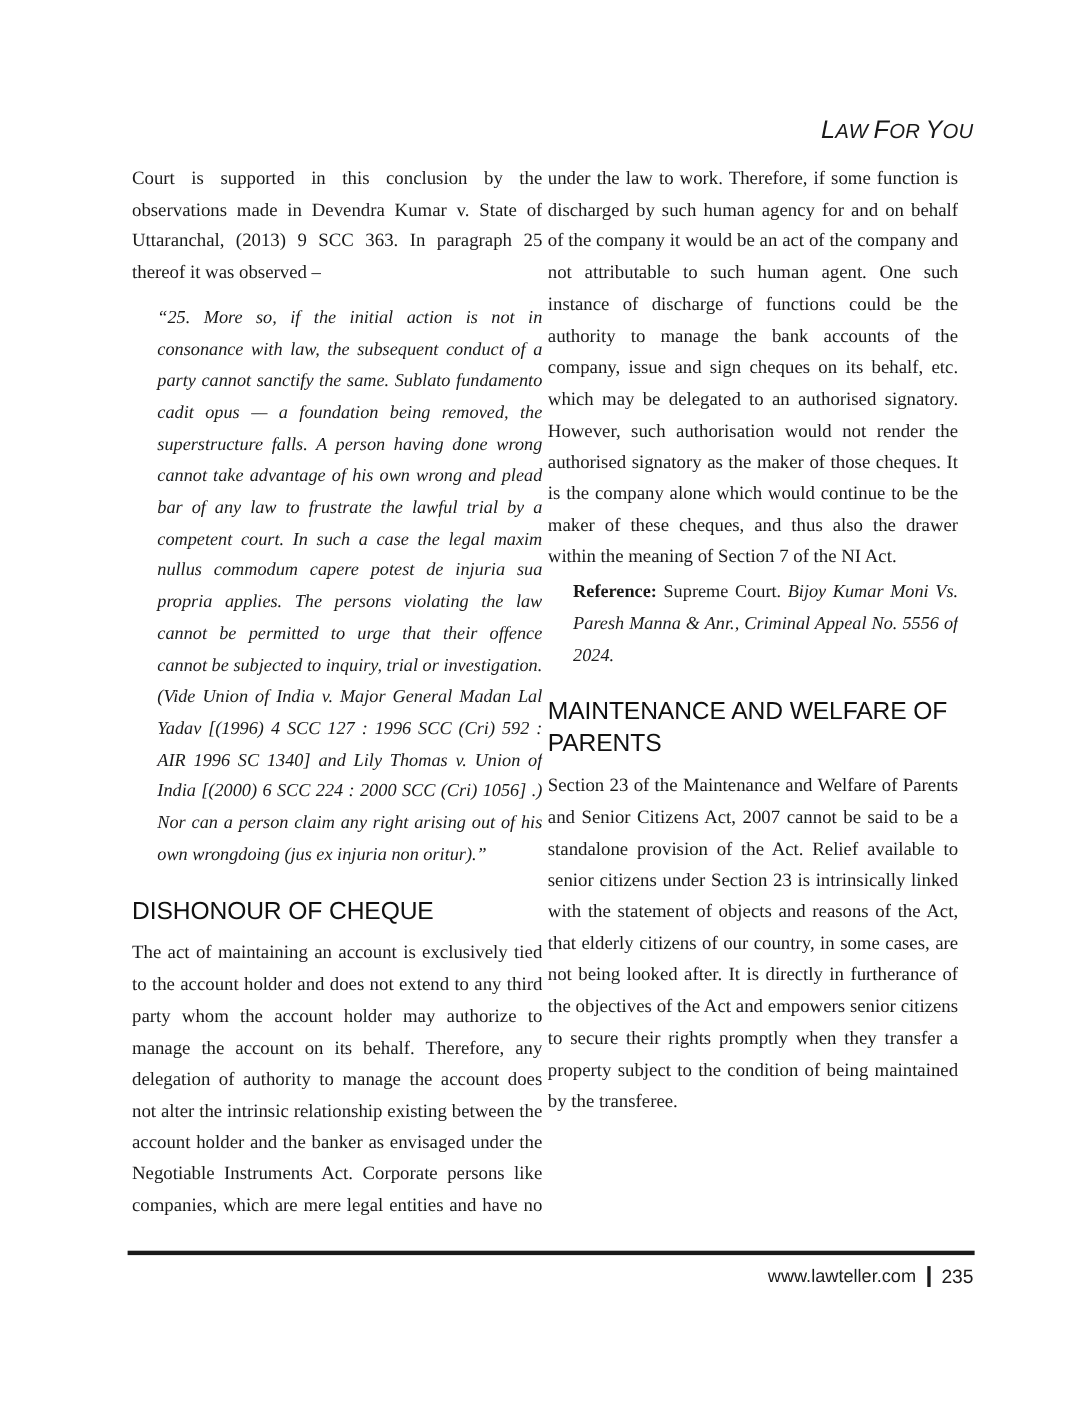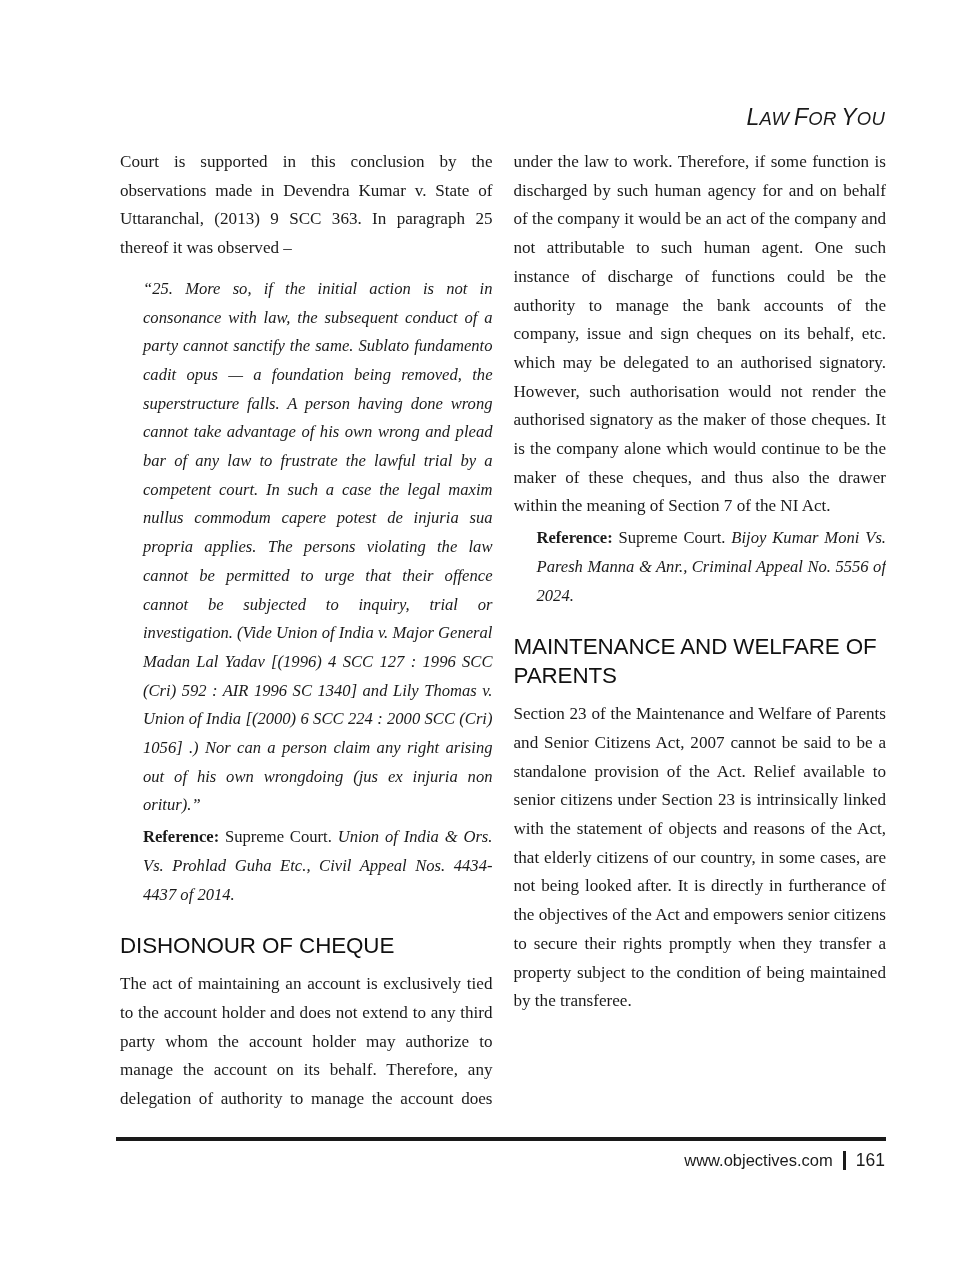--- a/index.html
+++ b/index.html
@@ -40,21 +40,21 @@
 
   
   .columns {
     position: absolute;
     left: 104px;
     top: 148px;
     width: 766px;
     height: 960px;
     display: flex;
     flex-direction: row;
-    gap: 21px;
+    gap: 5px;
   }
   .col {
     width: 373px;
     height: 960px;
     overflow: hidden;
   }
 
   
   p.body {
     margin: 0;
@@ -151,25 +151,20 @@
   <div class="columns">
 
     <div class="col">
 
       <p class="body">Court is supported in this conclusion by the observations made in Devendra Kumar v. State of Uttaranchal, (2013) 9 SCC 363. In paragraph 25 thereof it was observed –</p>
 
       <div class="quote">
         <p class="body">“25. More so, if the initial action is not in consonance with law, the subsequent conduct of a party cannot sanctify the same. Sublato fundamento cadit opus — a foundation being removed, the superstructure falls. A person having done wrong cannot take advantage of his own wrong and plead bar of any law to frustrate the lawful trial by a competent court. In such a case the legal maxim nullus commodum capere potest de injuria sua propria applies. The persons violating the law cannot be permitted to urge that their offence cannot be subjected to inquiry, trial or investigation. (Vide Union of India v. Major General Madan Lal Yadav [(1996) 4 SCC 127 : 1996 SCC (Cri) 592 : AIR 1996 SC 1340] and Lily Thomas v. Union of India [(2000) 6 SCC 224 : 2000 SCC (Cri) 1056] .) Nor can a person claim any right arising out of his own wrongdoing (jus ex injuria non oritur).”</p>
       </div>
 
-      <p class="reference">
-        <span class="ref-label">Reference:</span>
-        <span class="ref-court">Supreme Court.</span>
-        <span class="ref-case">Union of India &amp; Ors. Vs. Prohlad Guha Etc., Civil Appeal Nos. 4434-4437 of 2014.</span>
-      </p>
 
       <h2 class="section-heading">DISHONOUR OF CHEQUE</h2>
 
       <p class="body">The act of maintaining an account is exclusively tied to the account holder and does not extend to any third party whom the account holder may authorize to manage the account on its behalf. Therefore, any delegation of authority to manage the account does not alter the intrinsic relationship existing between the account holder and the banker as envisaged under the Negotiable Instruments Act. Corporate persons like companies, which are mere legal entities and have no soul, mind or limb to work physically, discharge their functions through some human agency recognised</p>
 
     </div>
 
     <div class="col">
 
       <p class="body">under the law to work. Therefore, if some function is discharged by such human agency for and on behalf of the company it would be an act of the company and not attributable to such human agent. One such instance of discharge of functions could be the authority to manage the bank accounts of the company, issue and sign cheques on its behalf, etc. which may be delegated to an authorised signatory. However, such authorisation would not render the authorised signatory as the maker of those cheques. It is the company alone which would continue to be the maker of these cheques, and thus also the drawer within the meaning of Section 7 of the NI Act.</p>
@@ -183,18 +178,18 @@
       <h2 class="section-heading">MAINTENANCE AND WELFARE OF PARENTS</h2>
 
       <p class="body">Section 23 of the Maintenance and Welfare of Parents and Senior Citizens Act, 2007 cannot be said to be a standalone provision of the Act. Relief available to senior citizens under Section 23 is intrinsically linked with the statement of objects and reasons of the Act, that elderly citizens of our country, in some cases, are not being looked after. It is directly in furtherance of the objectives of the Act and empowers senior citizens to secure their rights promptly when they transfer a property subject to the condition of being maintained by the transferee.</p>
 
 
     </div>
   </div>
 
   <div class="footer-rule"></div>
   <div class="footer">
-    <span>www.objectives.com</span>
+    <span>www.lawteller.com</span>
     <span class="sep"></span>
-    <span class="page-no">161</span>
+    <span class="page-no">235</span>
   </div>
 
 </div>
 
 </body></html>

